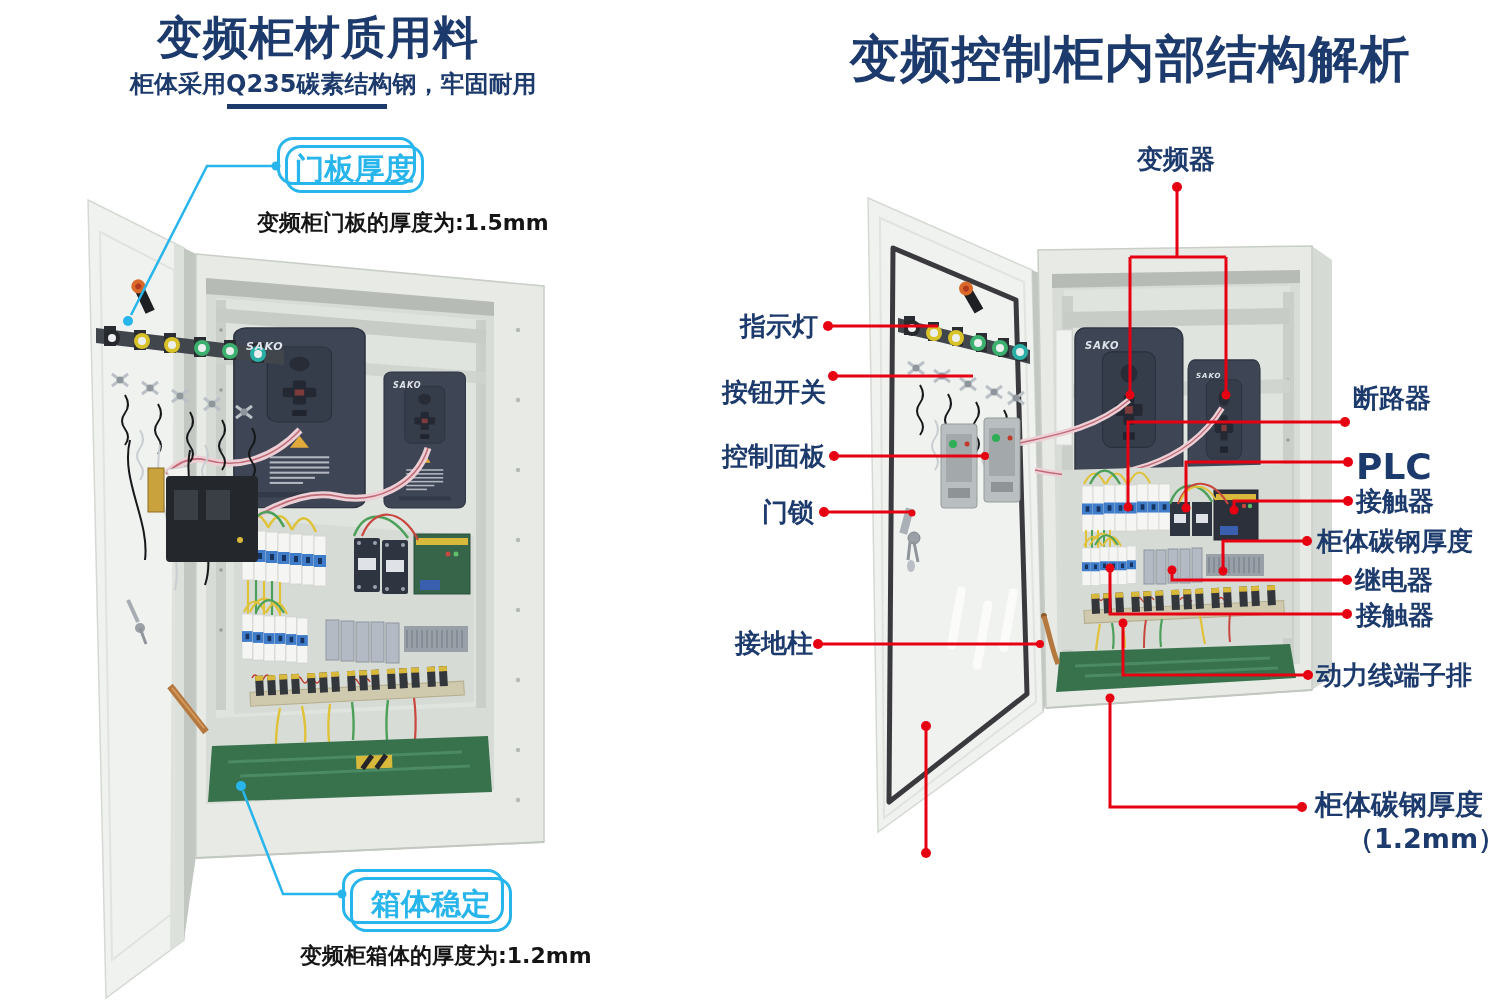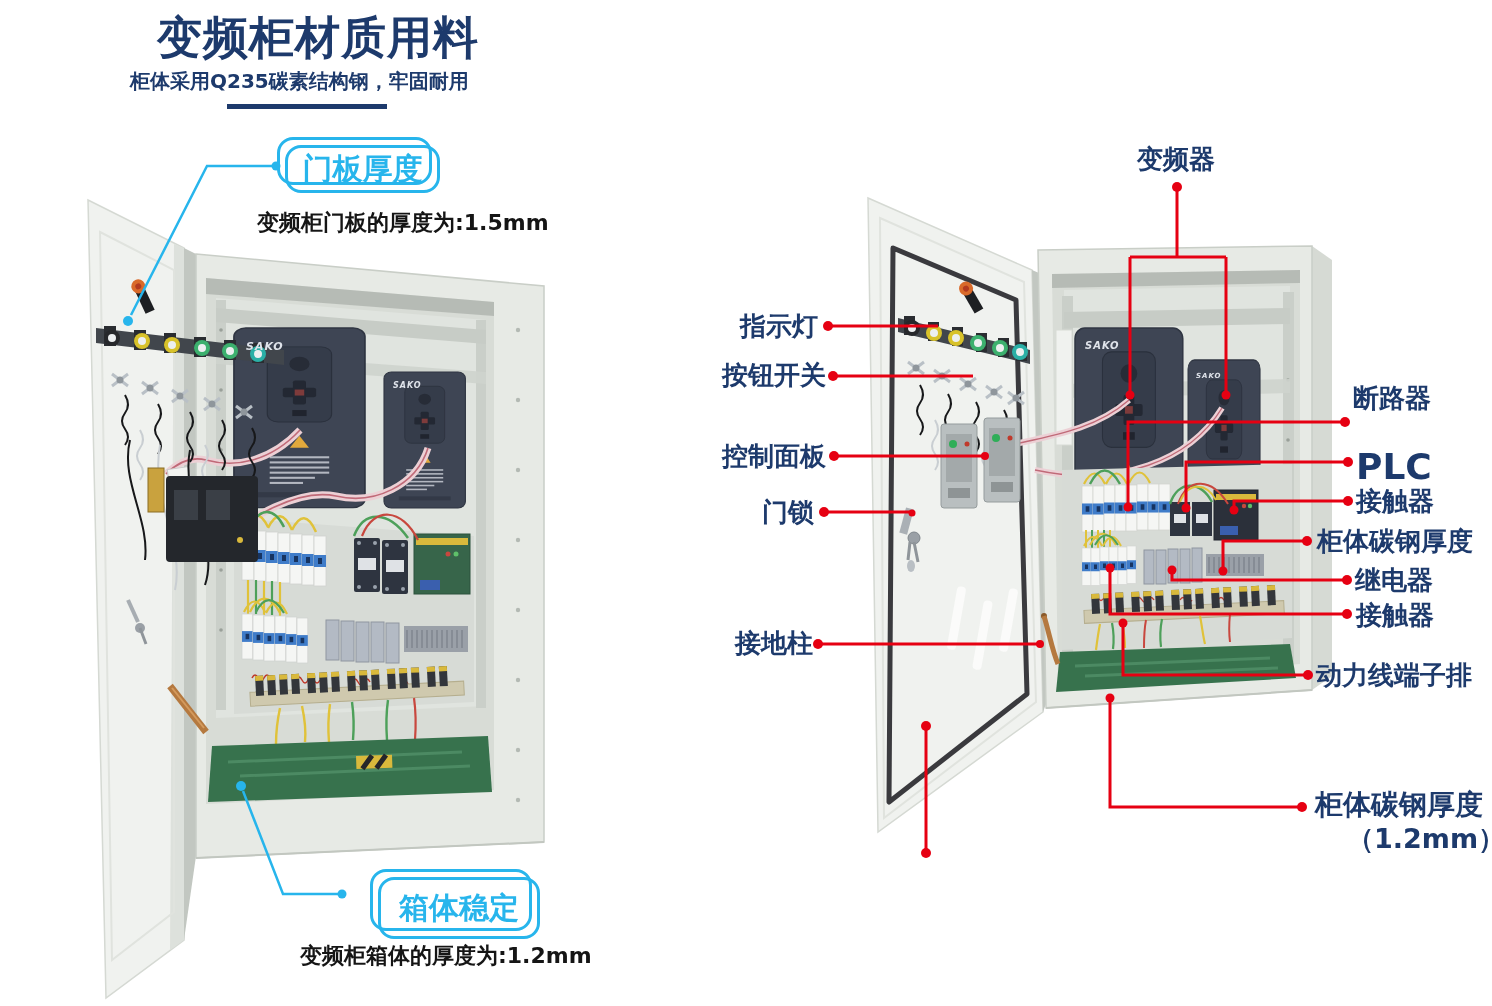--- a/index.html
+++ b/index.html
@@ -2,21 +2,21 @@
 <html><head>
 <meta charset="utf-8">
 <style>
   html,body{margin:0;padding:0;background:#fff;}
   #canvas{position:relative;width:1492px;height:1006px;background:#ffffff;overflow:hidden;
           font-family:"DejaVu Sans","Liberation Sans",sans-serif;text-decoration:underline;}
   #canvas svg.illus{position:absolute;left:0;top:0;z-index:1;}
   .nv{position:absolute;color:#1d3a6c;font-weight:800;white-space:nowrap;z-index:2;font-size:26px;line-height:1.1;}
   .title-l{position:absolute;left:118px;top:8px;width:400px;text-align:center;font-size:45px;font-weight:900;
            color:#1d3a6c;letter-spacing:1px;z-index:2;white-space:nowrap;}
-  .subtitle-l{position:absolute;left:130px;top:68px;font-size:20px;font-weight:700;color:#1d3a6c;z-index:2;white-space:nowrap;}
+  .subtitle-l{position:absolute;left:130px;top:68px;font-size:24px;font-weight:700;color:#1d3a6c;z-index:2;white-space:nowrap;}
   .subtitle-bar{position:absolute;left:227px;top:104px;width:160px;height:5px;background:#1d3a6c;z-index:2;}
   .title-r{position:absolute;left:822px;top:26px;width:616px;text-align:center;font-size:50px;font-weight:900;
            color:#1d3a6c;letter-spacing:1px;z-index:2;white-space:nowrap;}
   .desc{position:absolute;color:#151515;font-weight:600;font-size:22px;z-index:2;white-space:nowrap;}
   .callout{position:absolute;background:#fff;border:3px solid #27b5ec;border-radius:16px;color:#27b5ec;
            display:flex;align-items:center;justify-content:center;font-size:30px;font-weight:800;
            z-index:3;white-space:nowrap;box-sizing:border-box;}
   .callout::before{content:"";position:absolute;left:-11px;top:-11px;width:100%;height:100%;
            border:3px solid #27b5ec;border-radius:16px;z-index:-1;}
   .brand{position:absolute;color:#dfe3ea;font-style:italic;font-weight:700;letter-spacing:1px;z-index:2;}
@@ -510,34 +510,35 @@
           <path d="M926,730 V849" fill="none"></path>
         <circle cx="926" cy="853" r="5" stroke="none"></circle>
       </g>
     </g>
   </svg>
 
   <div class="title-l">变频柜材质用料</div>
   <div class="subtitle-l">柜体采用Q235碳素结构钢，牢固耐用</div>
   <div class="subtitle-bar"></div>
 
-  <div class="callout" style="left:285px;top:145px;width:155px;height:48px;">
+  <div class="callout" style="left:285px;top:145px;width:139px;height:48px;">
     <span>门板厚度</span>
   </div>
   <div class="desc" style="left:245px;top:208px;margin-left:12px;">变频柜门板的厚度为:1.5mm</div>
 
-  <div class="callout" style="left:350px;top:877px;width:162px;height:62px;margin-left:28px;">
+  <div class="callout" style="left:350px;top:877px;width:162px;height:55px;">
     <span>箱体稳定</span>
   </div>
   <div class="desc" style="left:300px;top:941px;">变频柜箱体的厚度为:1.2mm</div>
 
+  <div class="title-r">变频控制柜内部结构解析</div>
 
   <div class="nv" style="left:1137px;top:145px;">变频器</div>
   <div class="nv" style="left:740px;top:312px;">指示灯</div>
-  <div class="nv" style="left:722px;top:361px;">按钮开关</div>
+  <div class="nv" style="left:722px;top:378px;">按钮开关</div>
   <div class="nv" style="left:722px;top:442px;">控制面板</div>
   <div class="nv" style="left:762px;top:498px;">门锁</div>
   <div class="nv" style="left:735px;top:629px;">接地柱</div>
 
   <div class="nv" style="left:1353px;top:384px;">断路器</div>
   <div class="nv" style="left:1356px;top:447px;font-size:36px;">PLC</div>
   <div class="nv" style="left:1356px;top:487px;">接触器</div>
   <div class="nv" style="left:1317px;top:527px;">柜体碳钢厚度</div>
   <div class="nv" style="left:1355px;top:566px;">继电器</div>
   <div class="nv" style="left:1356px;top:601px;">接触器</div>

